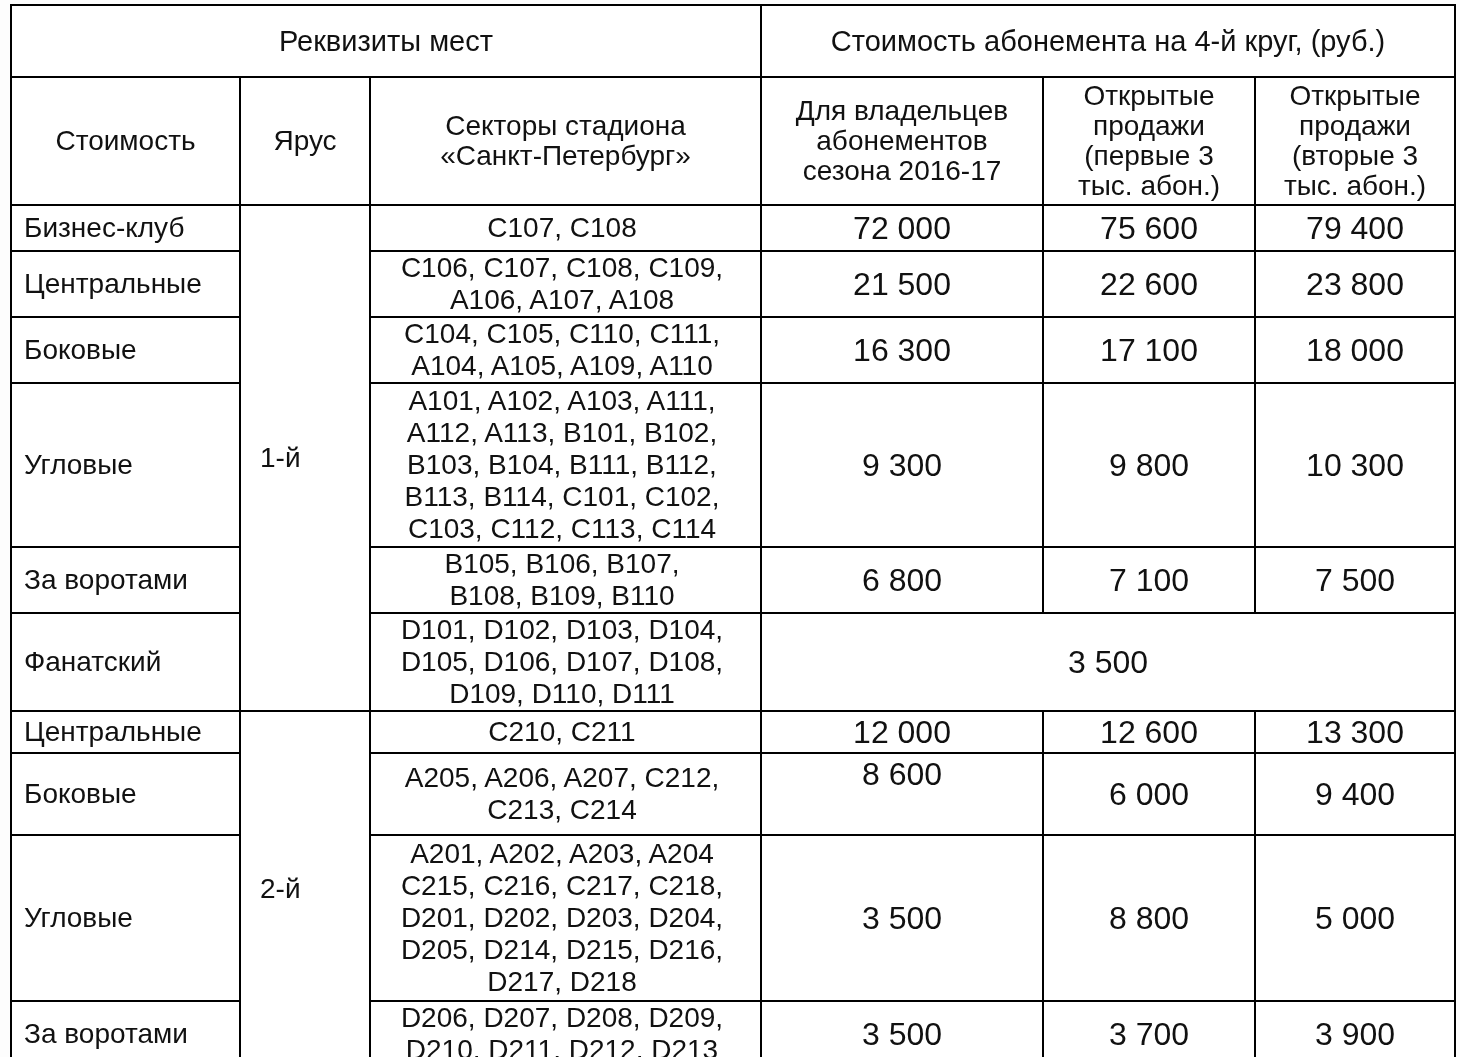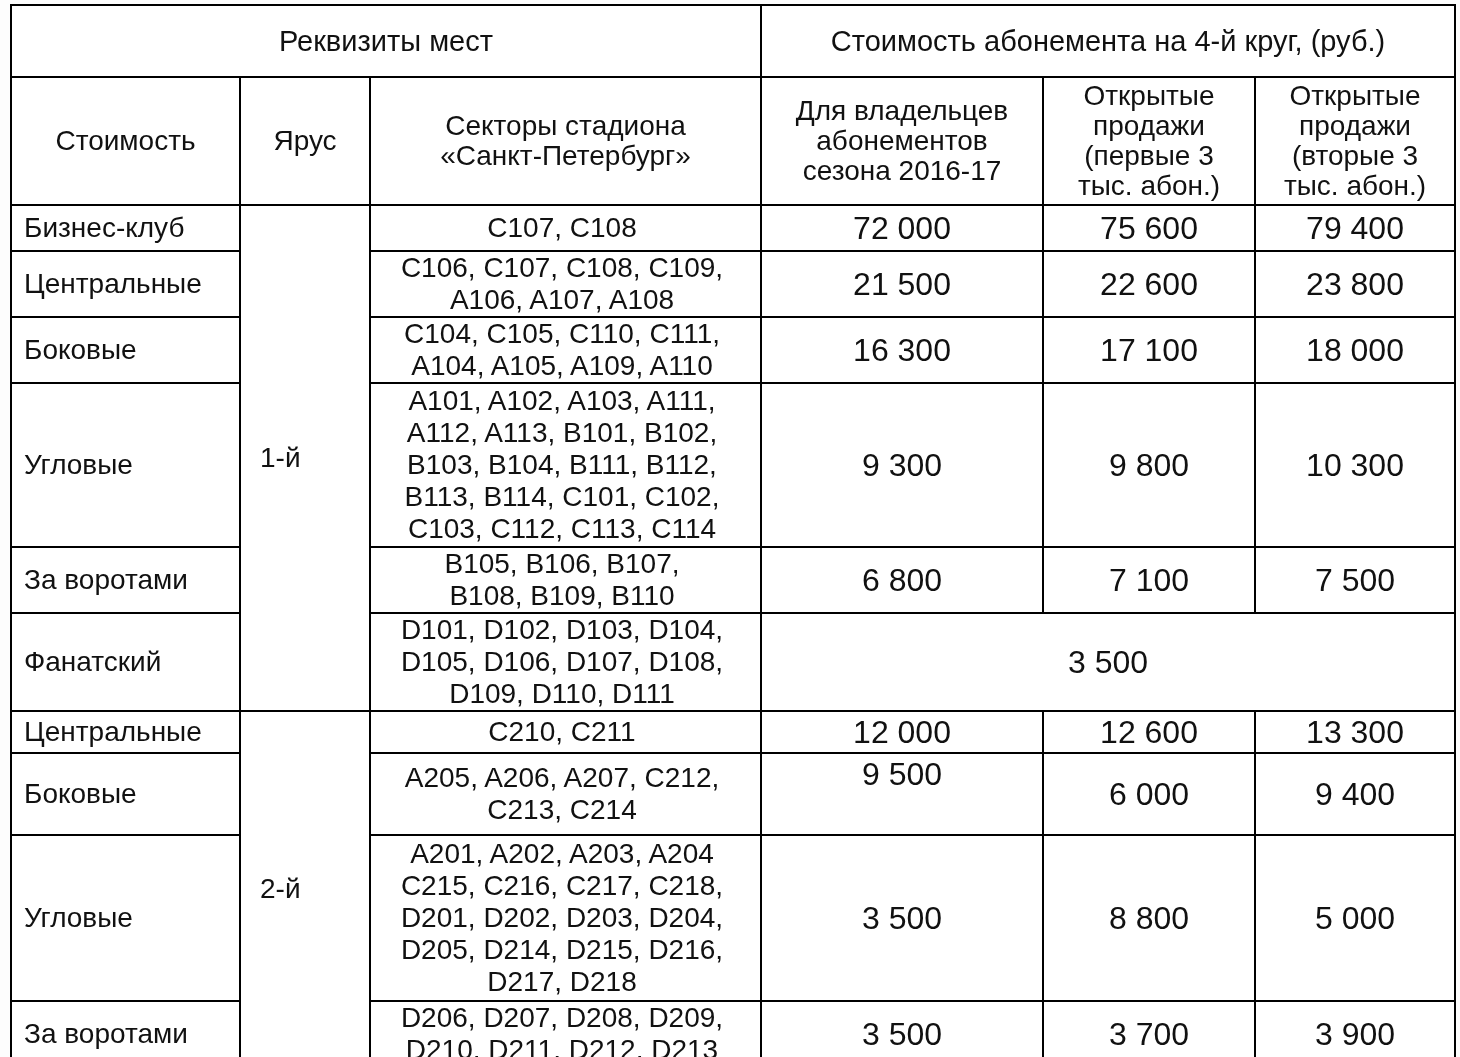--- a/index.html
+++ b/index.html
@@ -138,21 +138,21 @@
       <td class="tier" rowspan="4">2-й</td>
       <td class="sec">C210, C211</td>
       <td class="num">12 000</td>
       <td class="num">12 600</td>
       <td class="num">13 300</td>
     </tr>
     <tr class="r8">
       <td class="cat">Боковые</td>
       <td class="sec">A205, A206, A207, C212,
 C213, C214</td>
-      <td class="num top">9 500</td>
+      <td class="num top">8 600</td>
       <td class="num">6 000</td>
       <td class="num">9 400</td>
     </tr>
     <tr class="r9">
       <td class="cat">Угловые</td>
       <td class="sec">A201, A202, A203, A204
 C215, C216, C217, C218,
 D201, D202, D203, D204,
 D205, D214, D215, D216,
 D217, D218</td>

